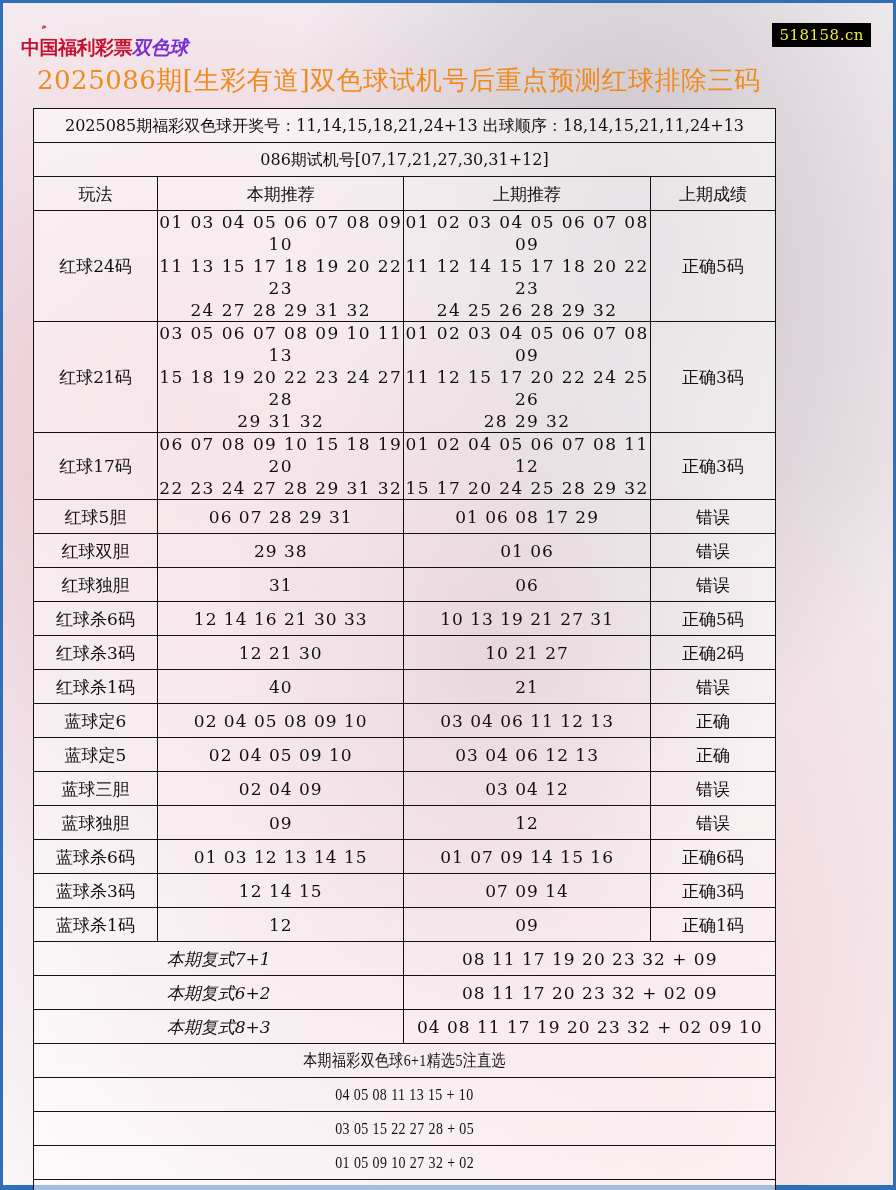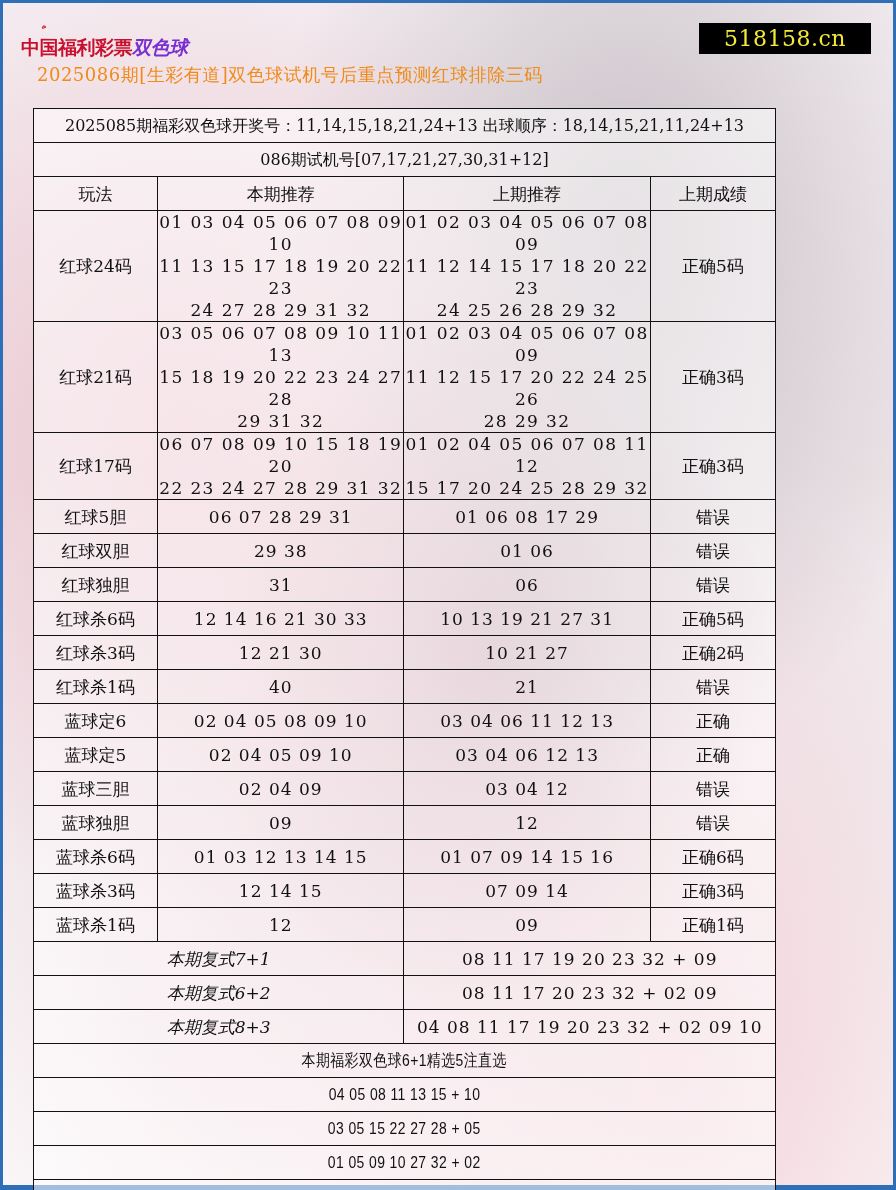--- a/index.html
+++ b/index.html
@@ -31,25 +31,25 @@
   .logo-text {
     font-family: "DejaVu Sans", "Liberation Sans", sans-serif;
     font-weight: bold; font-size: 19px; color: #c8102e; letter-spacing: -0.5px;
   }
   .logo-text .cn { color: #c8102e; }
   .logo-text .ssq { color: #7a2fd0; font-style: italic; }
   .site-badge {
     position: absolute; right: 22px; top: 20px;
     background: #000; color: #f5e93a;
     font-family: "DejaVu Serif", "Liberation Serif", serif;
-    font-size: 22px; padding: 3px 25px; letter-spacing: 0.5px;
+    font-size: 15px; padding: 3px 7px; letter-spacing: 0.5px;
   }
   .page-title {
     position: absolute; left: 34px; top: 60px;
-    font-size: 18px; color: #f08a1a; letter-spacing: 0.5px;
+    font-size: 26px; color: #f08a1a; letter-spacing: 0.5px;
     white-space: nowrap;
   }
   table.main {
     position: absolute; left: 30px; top: 105px;
     width: 743px;
     border-collapse: collapse;
     font-size: 17px;
     background: rgba(255,255,255,0.55);
   }
   table.main td {
@@ -61,21 +61,21 @@
   td.info-row { text-align: center; font-size: 16px; }
   td.col-play { width: 138px; }
   td.col-cur { width: 278px; }
   td.col-prev { width: 278px; }
   td.col-res { width: 140px; }
   td.multi { text-align: left; padding-left: 2px; letter-spacing: 1.4px; white-space: pre-line; height: auto; }
   tr.r3 td { height: 68px; }
   tr.r2 td { height: 50px; }
   td.nums { letter-spacing: 1px; }
   td.compound-label { text-align: left; padding-left: 150px; font-style: italic; }
-  td.pick { font-family: Liberation Sans, sans-serif; letter-spacing: 0.5px; }
+  td.pick { font-family: Liberation Serif, serif; letter-spacing: 0.5px; }
   td.pick span { display:inline-block; transform: scaleX(0.82); }
 </style>
 </head>
 <body>
 
 <div class="frame">
 
   <div class="logo">
     <svg class="logo-mark" viewBox="0 0 46 36">
       <circle cx="15" cy="22" r="11" fill="#d3131f"></circle>

